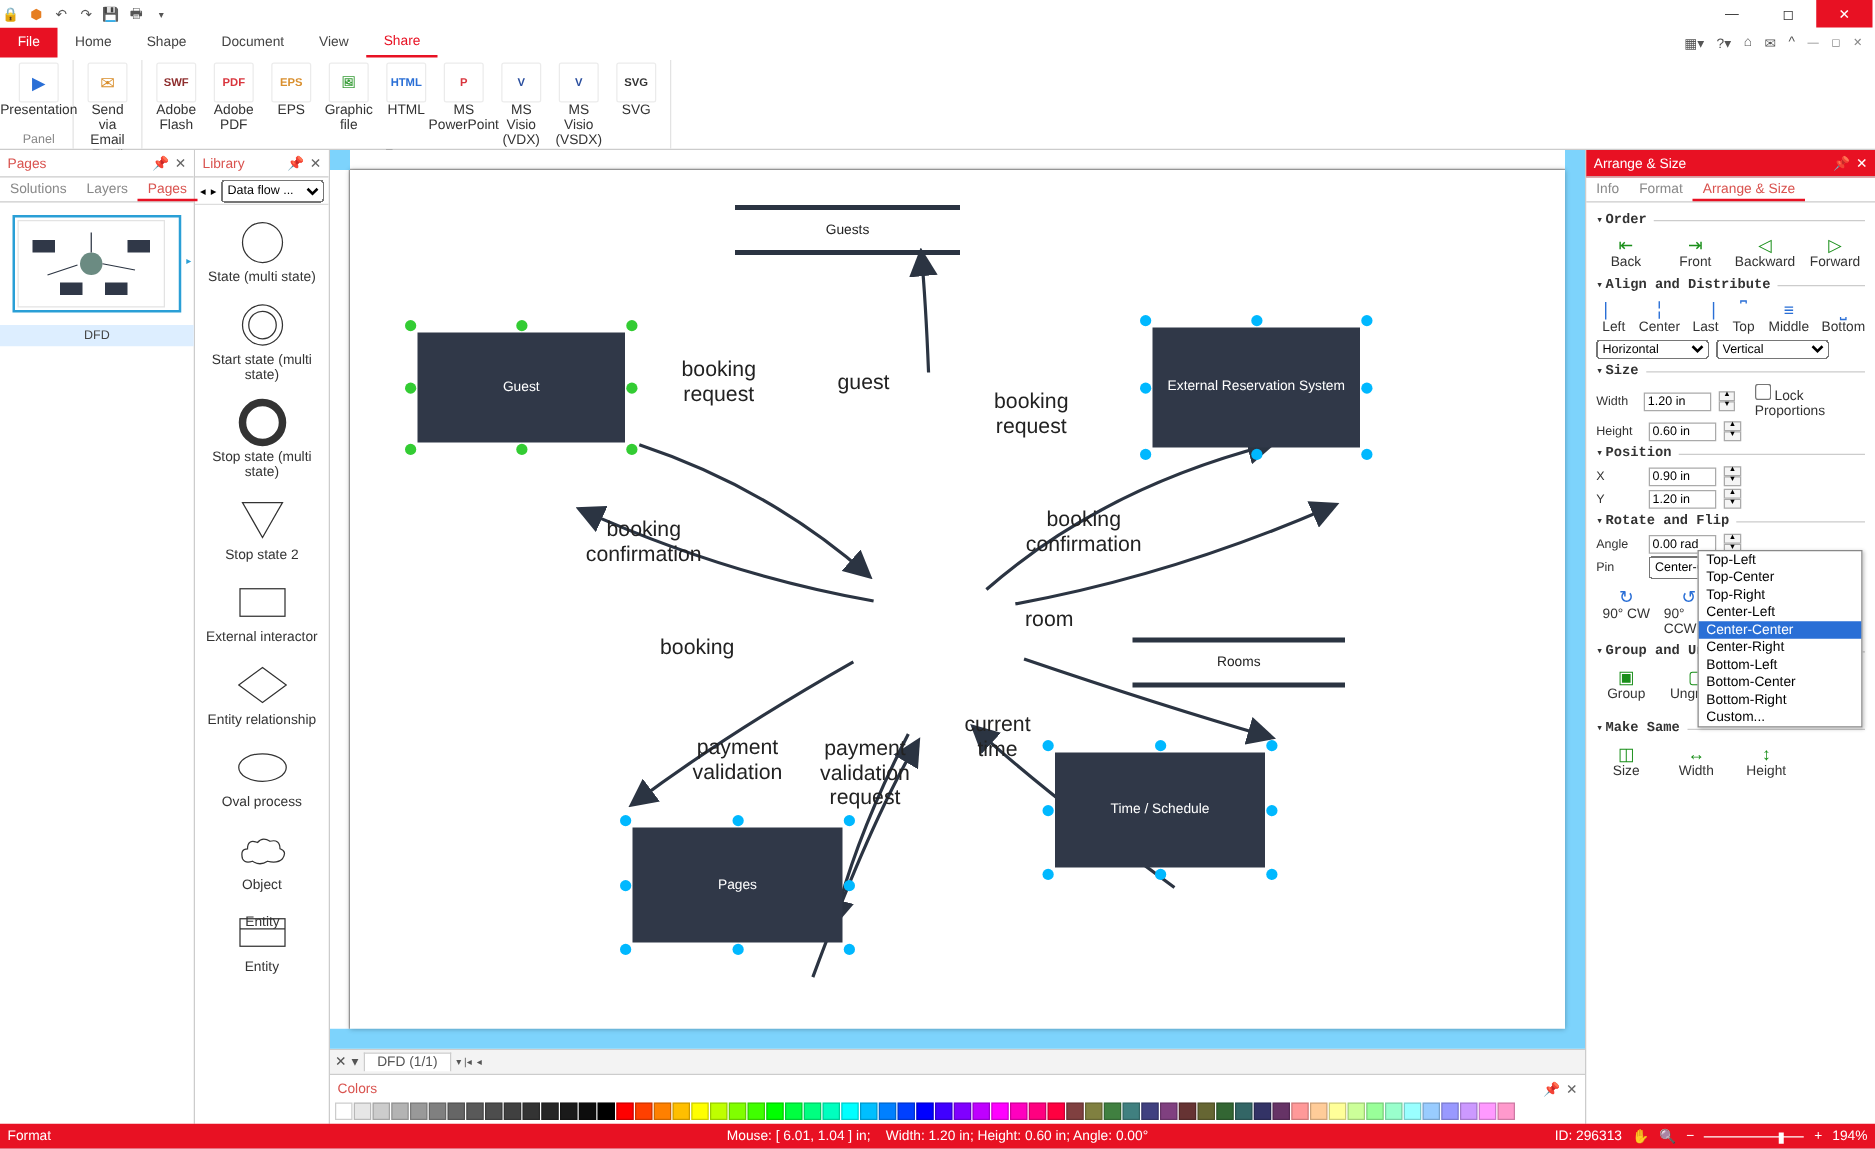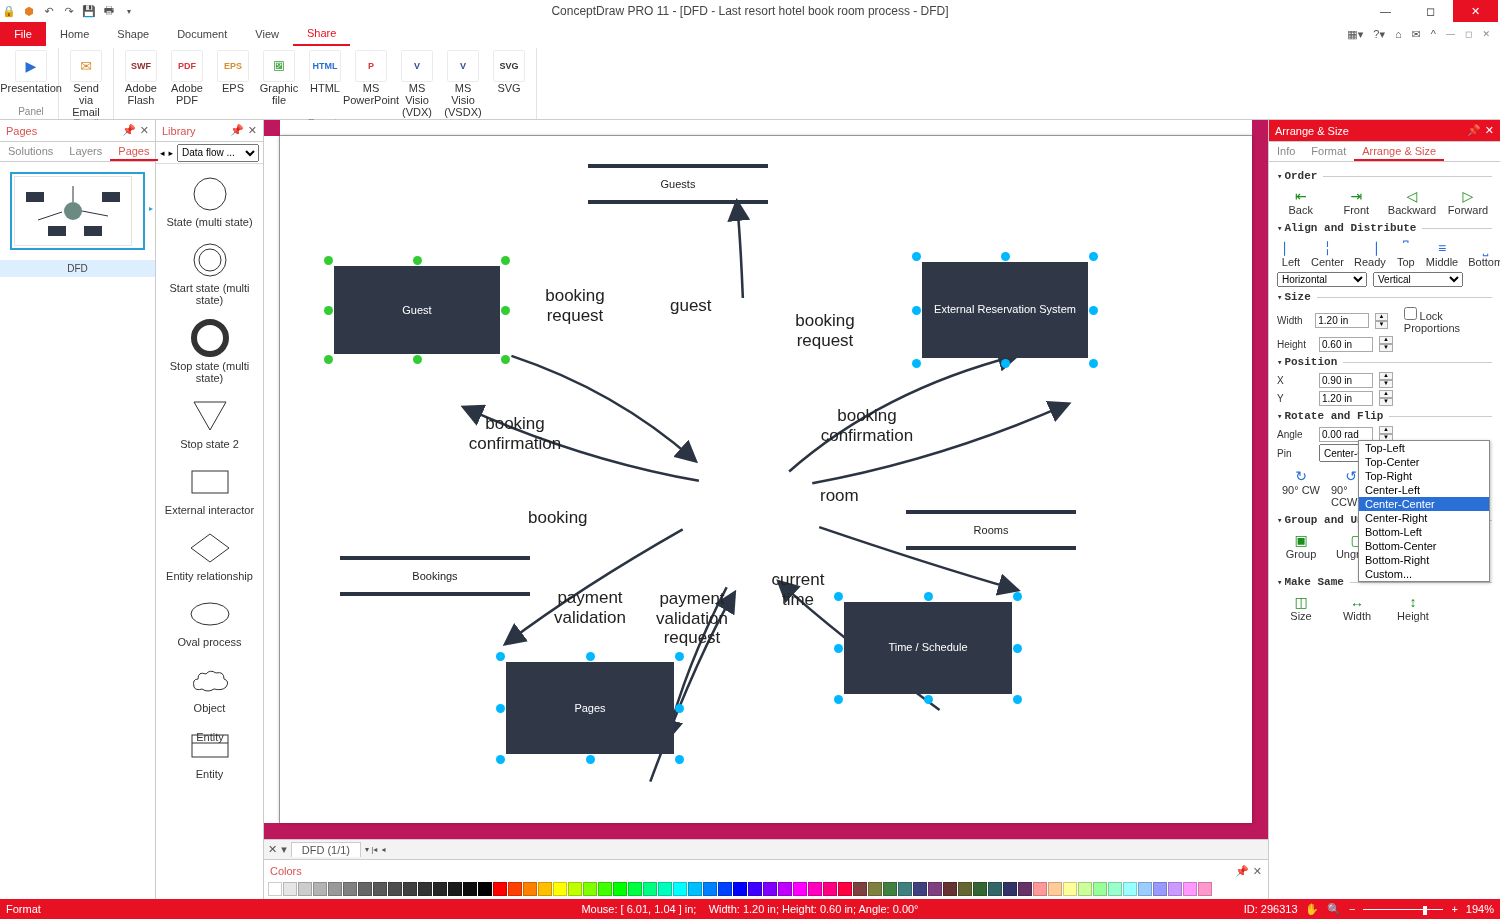--- a/index.html
+++ b/index.html
@@ -39,21 +39,21 @@
   .thumb-label{text-align:center;font-size:10px;color:#444;padding:3px 0;background:#def;}
   
   .library{width:108px;border-right:1px solid #ccc;display:flex;flex-direction:column;overflow:hidden;}
   .lib-toolbar{height:22px;display:flex;align-items:center;gap:4px;padding:0 4px;border-bottom:1px solid #ddd;}
   .lib-toolbar select{flex:1;font-size:10px;height:18px;}
   .lib-items{flex:1;overflow:hidden;display:flex;flex-direction:column;gap:2px;padding-top:4px;}
   .lib-item{display:flex;flex-direction:column;align-items:center;font-size:9px;color:#333;text-align:center;padding:4px 2px;}
   .lib-shape{width:48px;height:44px;display:flex;align-items:center;justify-content:center;}
   
   .canvas-col{flex:1;display:flex;flex-direction:column;min-width:0;}
-  .canvas-wrap{flex:1;background:#be185d;position:relative;overflow:hidden;}
+  .canvas-wrap{flex:1;background:#7dd3fc;position:relative;overflow:hidden;}
   .ruler-h{position:absolute;top:0;left:16px;right:16px;height:16px;background:#fff;border-bottom:1px solid #aaa;}
   .ruler-v{position:absolute;top:16px;left:0;bottom:16px;width:16px;background:#fff;border-right:1px solid #aaa;}
   .page{position:absolute;top:16px;left:16px;right:16px;bottom:16px;background:#fff;box-shadow:0 0 4px rgba(0,0,0,.3);}
   .sheet-tabs{height:20px;background:#f3f3f3;border-top:1px solid #ccc;display:flex;align-items:center;padding:0 4px;gap:4px;font-size:10px;color:#555;}
   .sheet-tab{padding:1px 10px;background:#fff;border:1px solid #ccc;border-bottom:none;}
   
   .colors{height:40px;border-top:1px solid #ccc;}
   .colors .panel-title{border-bottom:none;}
   .swatches{display:flex;height:18px;padding-left:4px;}
   .sw{width:14px;height:14px;border:1px solid rgba(0,0,0,.2);margin-right:1px;}
@@ -99,21 +99,20 @@
 <div class="qat">
   <div class="qat-icons">
     <span>🔒</span>
     <span style="color:#e67e22">⬢</span>
     <span>↶</span>
     <span>↷</span>
     <span style="color:#2a6fd6">💾</span>
     <span>🖶</span>
     <span style="font-size:8px">▾</span>
   </div>
-  <div class="title">ConceptDraw PRO 11 - [DFD - Last resort hotel book room process - DFD]</div>
   <div class="winbtns">
     <div>—</div>
     <div>◻</div>
     <div class="close">✕</div>
   </div>
 </div>
 
 <div class="tabs">
   <div class="file">File</div>
   <div class="tab">Home</div>
@@ -341,23 +340,20 @@
             <path d="M348,340 Q260,390 196,438"></path>
             <path d="M466,338 Q560,370 636,392"></path>
             <path d="M386,390 Q350,460 335,520"></path>
             <path d="M320,558 Q360,450 392,396"></path>
             <path d="M570,496 Q480,430 432,386"></path>
           </g>
         </svg>
 
         <div class="store" style="left:308px;top:28px;width:180px">
             <span>Guests</span>
-          </div>
-        <div class="store" style="left:60px;top:420px;width:190px">
-            <span>Bookings</span>
           </div>
         <div class="store" style="left:626px;top:374px;width:170px">
             <span>Rooms</span>
           </div>
 
 
         <div class="entbox" style="left:48px;top:124px;width:178px;height:100px">
           <div class="ent" style="inset:6px">
               <span>Guest</span>
             </div>
@@ -543,21 +539,21 @@
         <div class="minibtn">
             <div class="mi" style="color:#2a6fd6">⎸</div>
             <span>Left</span>
           </div>
         <div class="minibtn">
             <div class="mi" style="color:#2a6fd6">╎</div>
             <span>Center</span>
           </div>
         <div class="minibtn">
             <div class="mi" style="color:#2a6fd6">⎹</div>
-            <span>Ready</span>
+            <span>Last</span>
           </div>
         <div class="minibtn">
             <div class="mi" style="color:#2a6fd6">⎴</div>
             <span>Top</span>
           </div>
         <div class="minibtn">
             <div class="mi" style="color:#2a6fd6">≡</div>
             <span>Middle</span>
           </div>
         <div class="minibtn">

